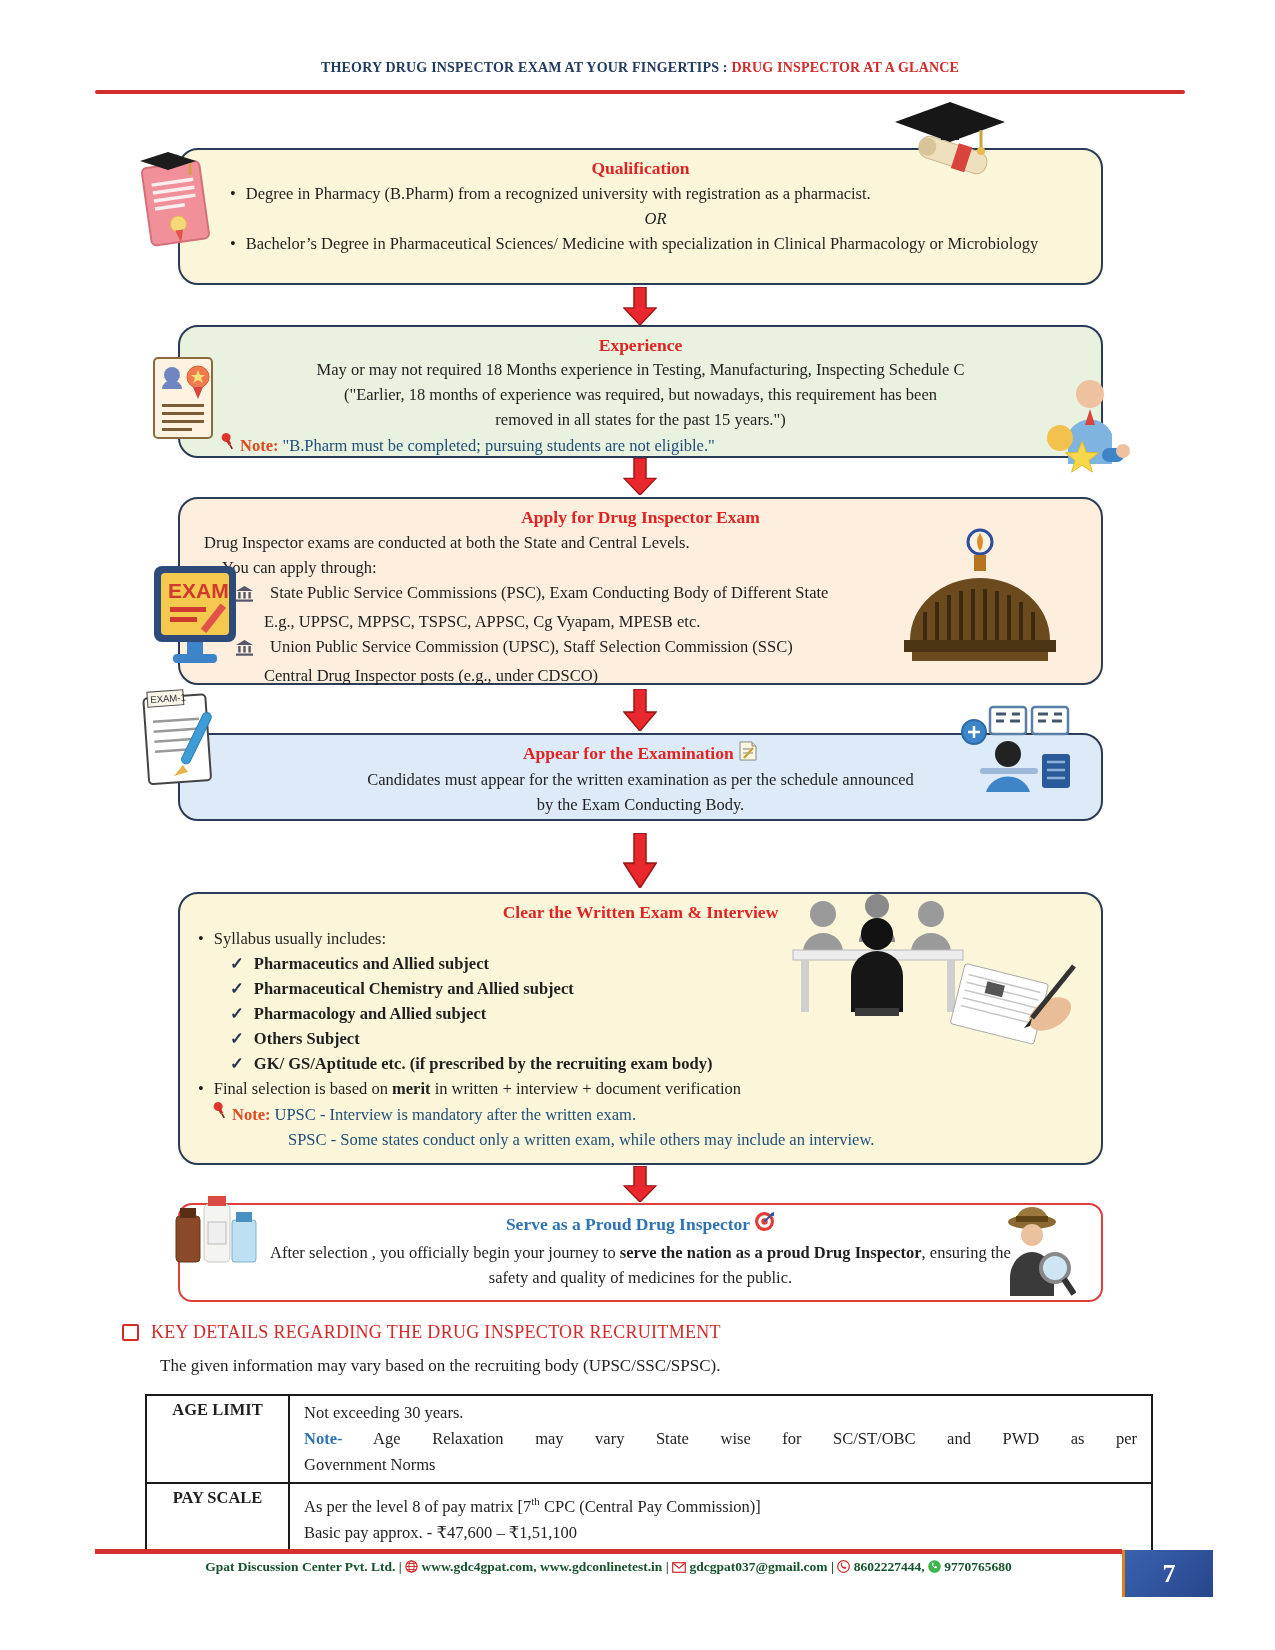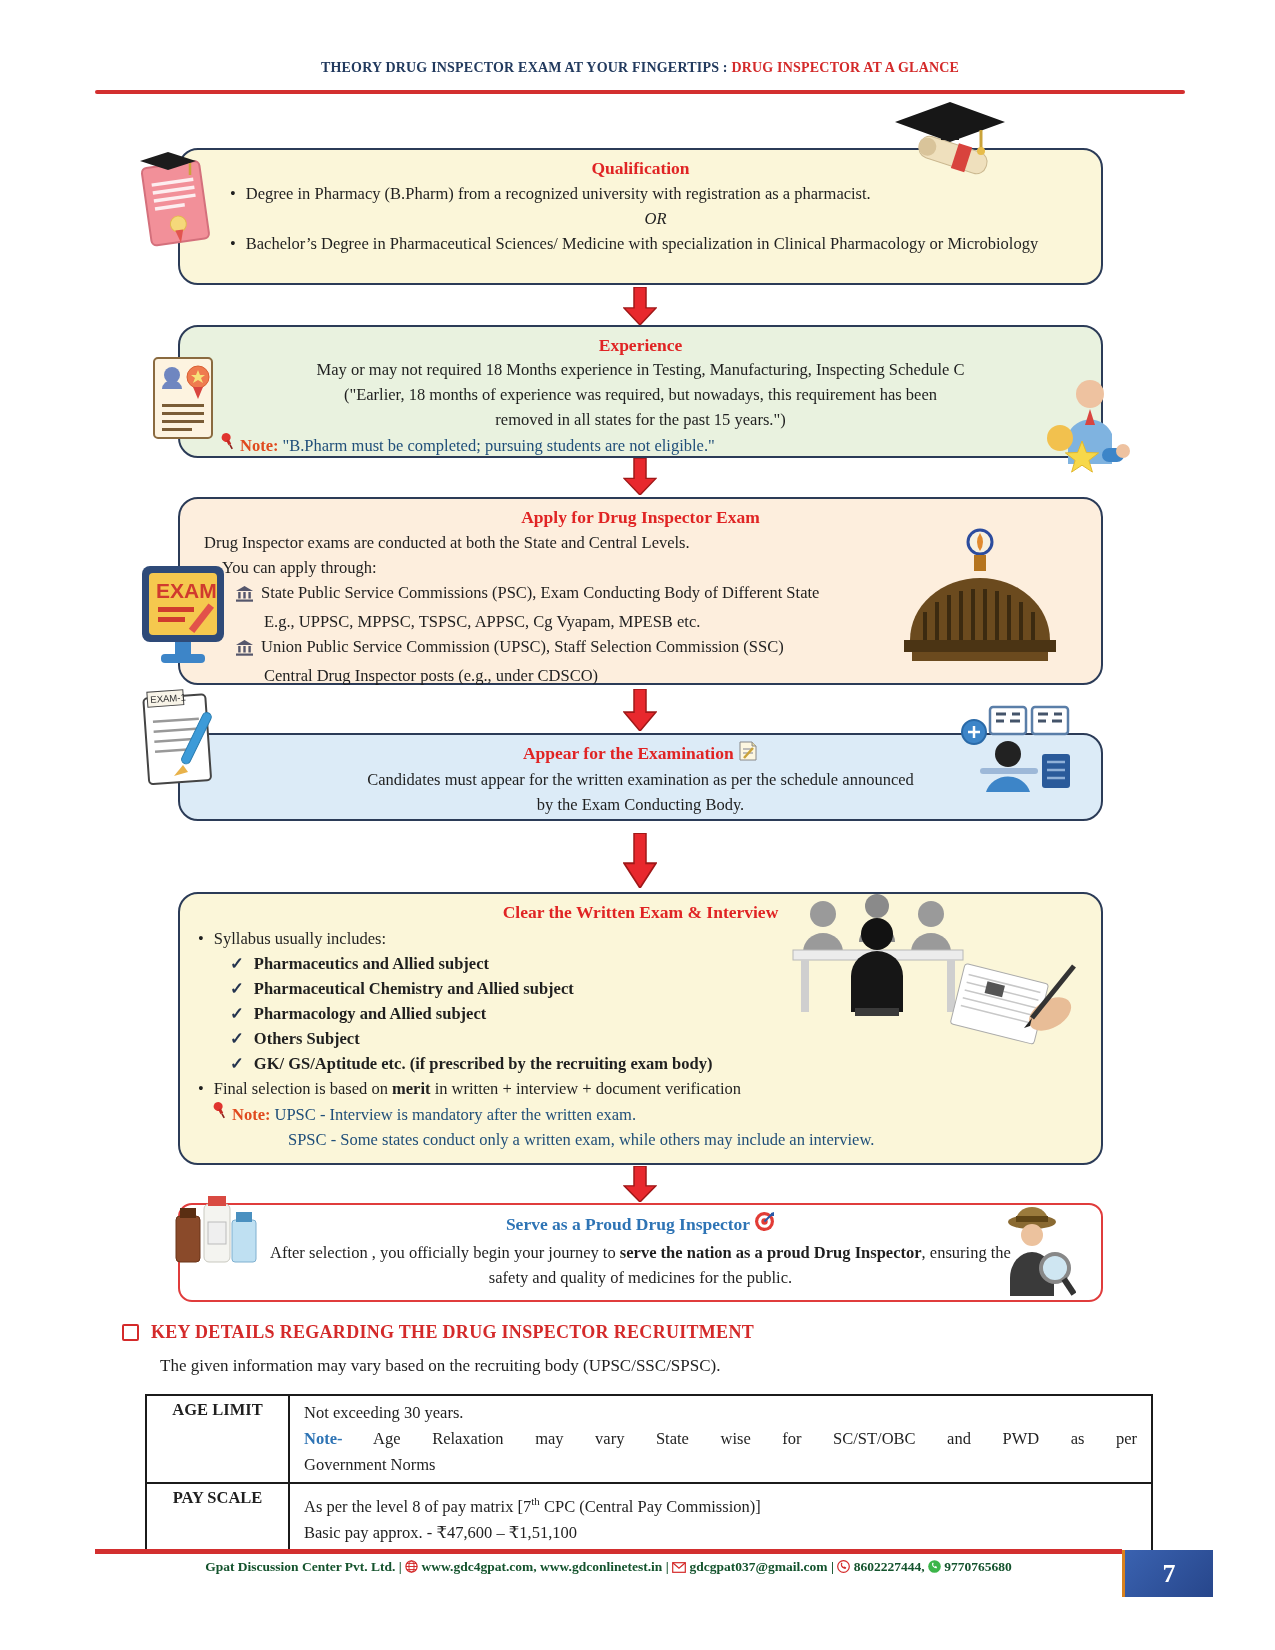--- a/index.html
+++ b/index.html
@@ -26,34 +26,34 @@
   #box-qualification{top:148px;height:137px;background:#fbf6d9;}
   #box-experience{top:325px;height:133px;background:#e9f2df;}
   #box-apply{top:497px;height:188px;background:#fdeedd;}
   #box-appear{top:733px;height:88px;background:#dcebf7;}
   #box-clear{top:892px;height:273px;background:#fbf6d9;}
   #box-serve{top:1203px;height:99px;background:#ffffff;border-color:#e03c3c;border-radius:14px;}
   #box-serve .title{color:#2e74b5;}
   .q-body{padding:1px 20px 0 50px;}
   .e-body{padding:0 14px;}
   .a-body{padding:1px 24px 0 24px;}
-  .item-row{display:flex;align-items:flex-start;gap:8px;}
+  .item-row{display:flex;align-items:flex-start;gap:17px;}
   .cl-body{padding:2px 14px 0 18px;}
   .check-row{display:flex;gap:10px;margin-left:32px;}
   .check{color:#24344f;font-weight:bold;}
   .note-row{display:flex;gap:4px;align-items:flex-end;}
   .sv-body{width:780px;margin:2px auto 0;}
   
   .arrow{position:absolute;left:623px;z-index:4;}
   
   .icon{position:absolute;z-index:5;}
   .inline-ic{display:inline-block;vertical-align:-2px;}
   
   .kd-head{position:absolute;left:122px;top:1322px;display:flex;align-items:center;gap:12px;
-           color:#d42a2a;font-weight:bold;font-size:18px;letter-spacing:.3px;}
+           color:#d42a2a;font-weight:normal;font-size:18px;letter-spacing:.3px;}
   .kd-square{width:13px;height:13px;border:2.5px solid #d42a2a;border-radius:2px;background:#fff;}
   .kd-sub{position:absolute;left:160px;top:1356px;font-size:17px;}
   
   .tbl{position:absolute;left:145px;top:1394px;width:1008px;box-sizing:border-box;
        border:2.5px solid #1b1b1b;font-size:16.5px;}
   .trow{display:flex;}
   .trow + .trow{border-top:2px solid #1b1b1b;}
   .tlabel{flex:0 0 143px;border-right:2px solid #1b1b1b;font-weight:bold;
           padding:4px 6px;box-sizing:border-box;text-align:center;}
   .tval{flex:1;padding:4px 14px;line-height:26px;box-sizing:border-box;}
@@ -299,21 +299,21 @@
       <circle cx="52" cy="22" r="14" fill="#eec2a0"></circle>
       <path d="M30 62 a24 24 0 0 1 44 0 v30 h-44 z" fill="#7fb3e0"></path>
       <polygon points="52,37 47,53 57,53" fill="#d9453f"></polygon>
       <circle cx="22" cy="66" r="13" fill="#f2c14e"></circle>
       <polygon points="44,69 48.4,80.5 60.6,80.9 50.9,88.4 54.4,100.1 44,93.2 33.6,100.1 37.1,88.4 27.4,80.9 39.6,80.5" fill="#f7d84a" stroke="#e3b92f"></polygon>
       <rect x="64" y="76" width="22" height="14" rx="7" fill="#3d85c8"></rect>
       <circle cx="85" cy="79" r="7" fill="#eec2a0"></circle>
     </svg>
   </div>
 
-  <div class="icon" style="left:136px;top:560px">
+  <div class="icon" style="left:148px;top:560px">
     <svg width="96" height="112" viewBox="0 0 96 112">
       <rect x="6" y="6" width="82" height="76" rx="8" fill="#2e4a78"></rect>
       <rect x="13" y="13" width="68" height="62" rx="4" fill="#f5c84e"></rect>
       <text x="20" y="38" font-size="21" font-weight="bold" fill="#d03a2e" font-family="Liberation Sans, sans-serif">EXAM</text>
       <rect x="22" y="47" width="36" height="5" fill="#d03a2e"></rect>
       <rect x="22" y="57" width="27" height="5" fill="#d03a2e"></rect>
       <rect x="62" y="42" width="7" height="32" transform="rotate(38 65 58)" fill="#e2524a"></rect>
       <rect x="39" y="82" width="16" height="12" fill="#3d85c8"></rect>
       <rect x="25" y="94" width="44" height="9" rx="4" fill="#3d85c8"></rect>
     </svg>

